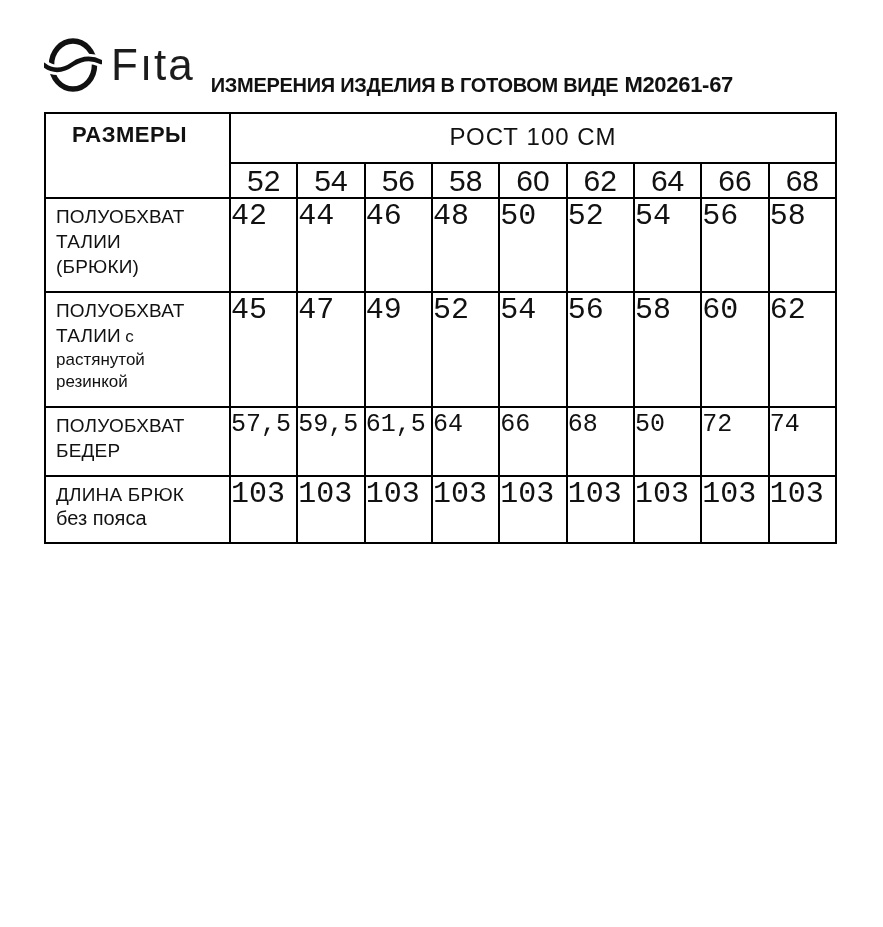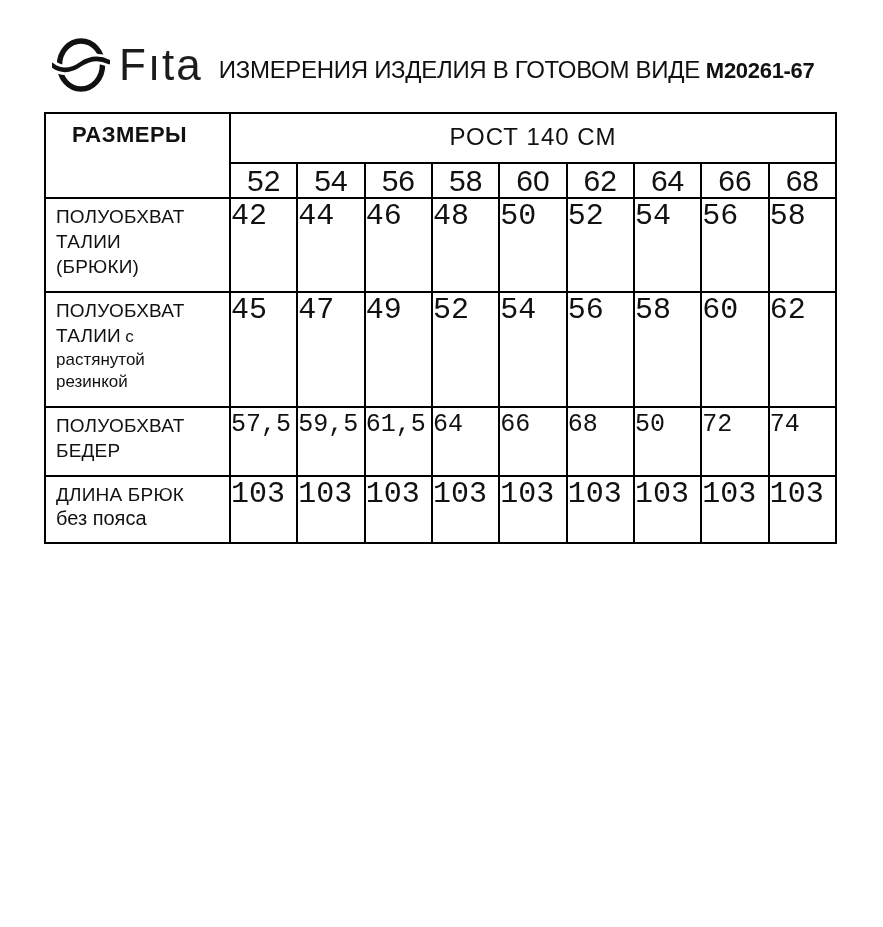--- a/index.html
+++ b/index.html
@@ -11,46 +11,45 @@
   }
   .page {
     position: relative;
     width: 883px;
     height: 927px;
     background: #ffffff;
     overflow: hidden;
   }
   .header {
     display: flex;
-    align-items: center;
+    align-items: flex-end;
     padding: 34px 0 0 44px;
     white-space: nowrap;
-    margin-left: 8px;
   }
   .logo {
     display: flex;
     align-items: center;
   }
   .logo svg { display: block; }
   .logo-text {
     font-size: 44px;
     font-weight: 400;
     letter-spacing: 2px;
     color: #1c1c1c;
     margin-left: 9px;
     line-height: 1;
   }
   .title-wrap {
     margin-left: 16px;
     margin-top: 10px;
     line-height: 1;
   }
   .doc-title {
-    font-size: 24px;
-    font-weight: 400;
+    font-size: 20px;
+    font-weight: 700;
     letter-spacing: -0.3px;
   }
   .doc-model {
     font-size: 22px;
     font-weight: 700;
     margin-left: 6px;
     letter-spacing: -0.3px;
   }
   table.size-chart {
     border-collapse: collapse;
@@ -135,21 +134,21 @@
         <col>
         <col>
         <col>
         <col>
         <col>
         <col>
     </colgroup>
     <tbody>
       <tr class="group-row">
         <td class="corner-cell" rowspan="2">РАЗМЕРЫ</td>
-        <td class="group-cell" colspan="9">РОСТ 140 СМ</td>
+        <td class="group-cell" colspan="9">РОСТ 100 СМ</td>
       </tr>
       <tr class="sizes-row">
         <td class="size-cell">52</td>
         <td class="size-cell">54</td>
         <td class="size-cell">56</td>
         <td class="size-cell">58</td>
         <td class="size-cell">60</td>
         <td class="size-cell">62</td>
         <td class="size-cell">64</td>
         <td class="size-cell">66</td>

